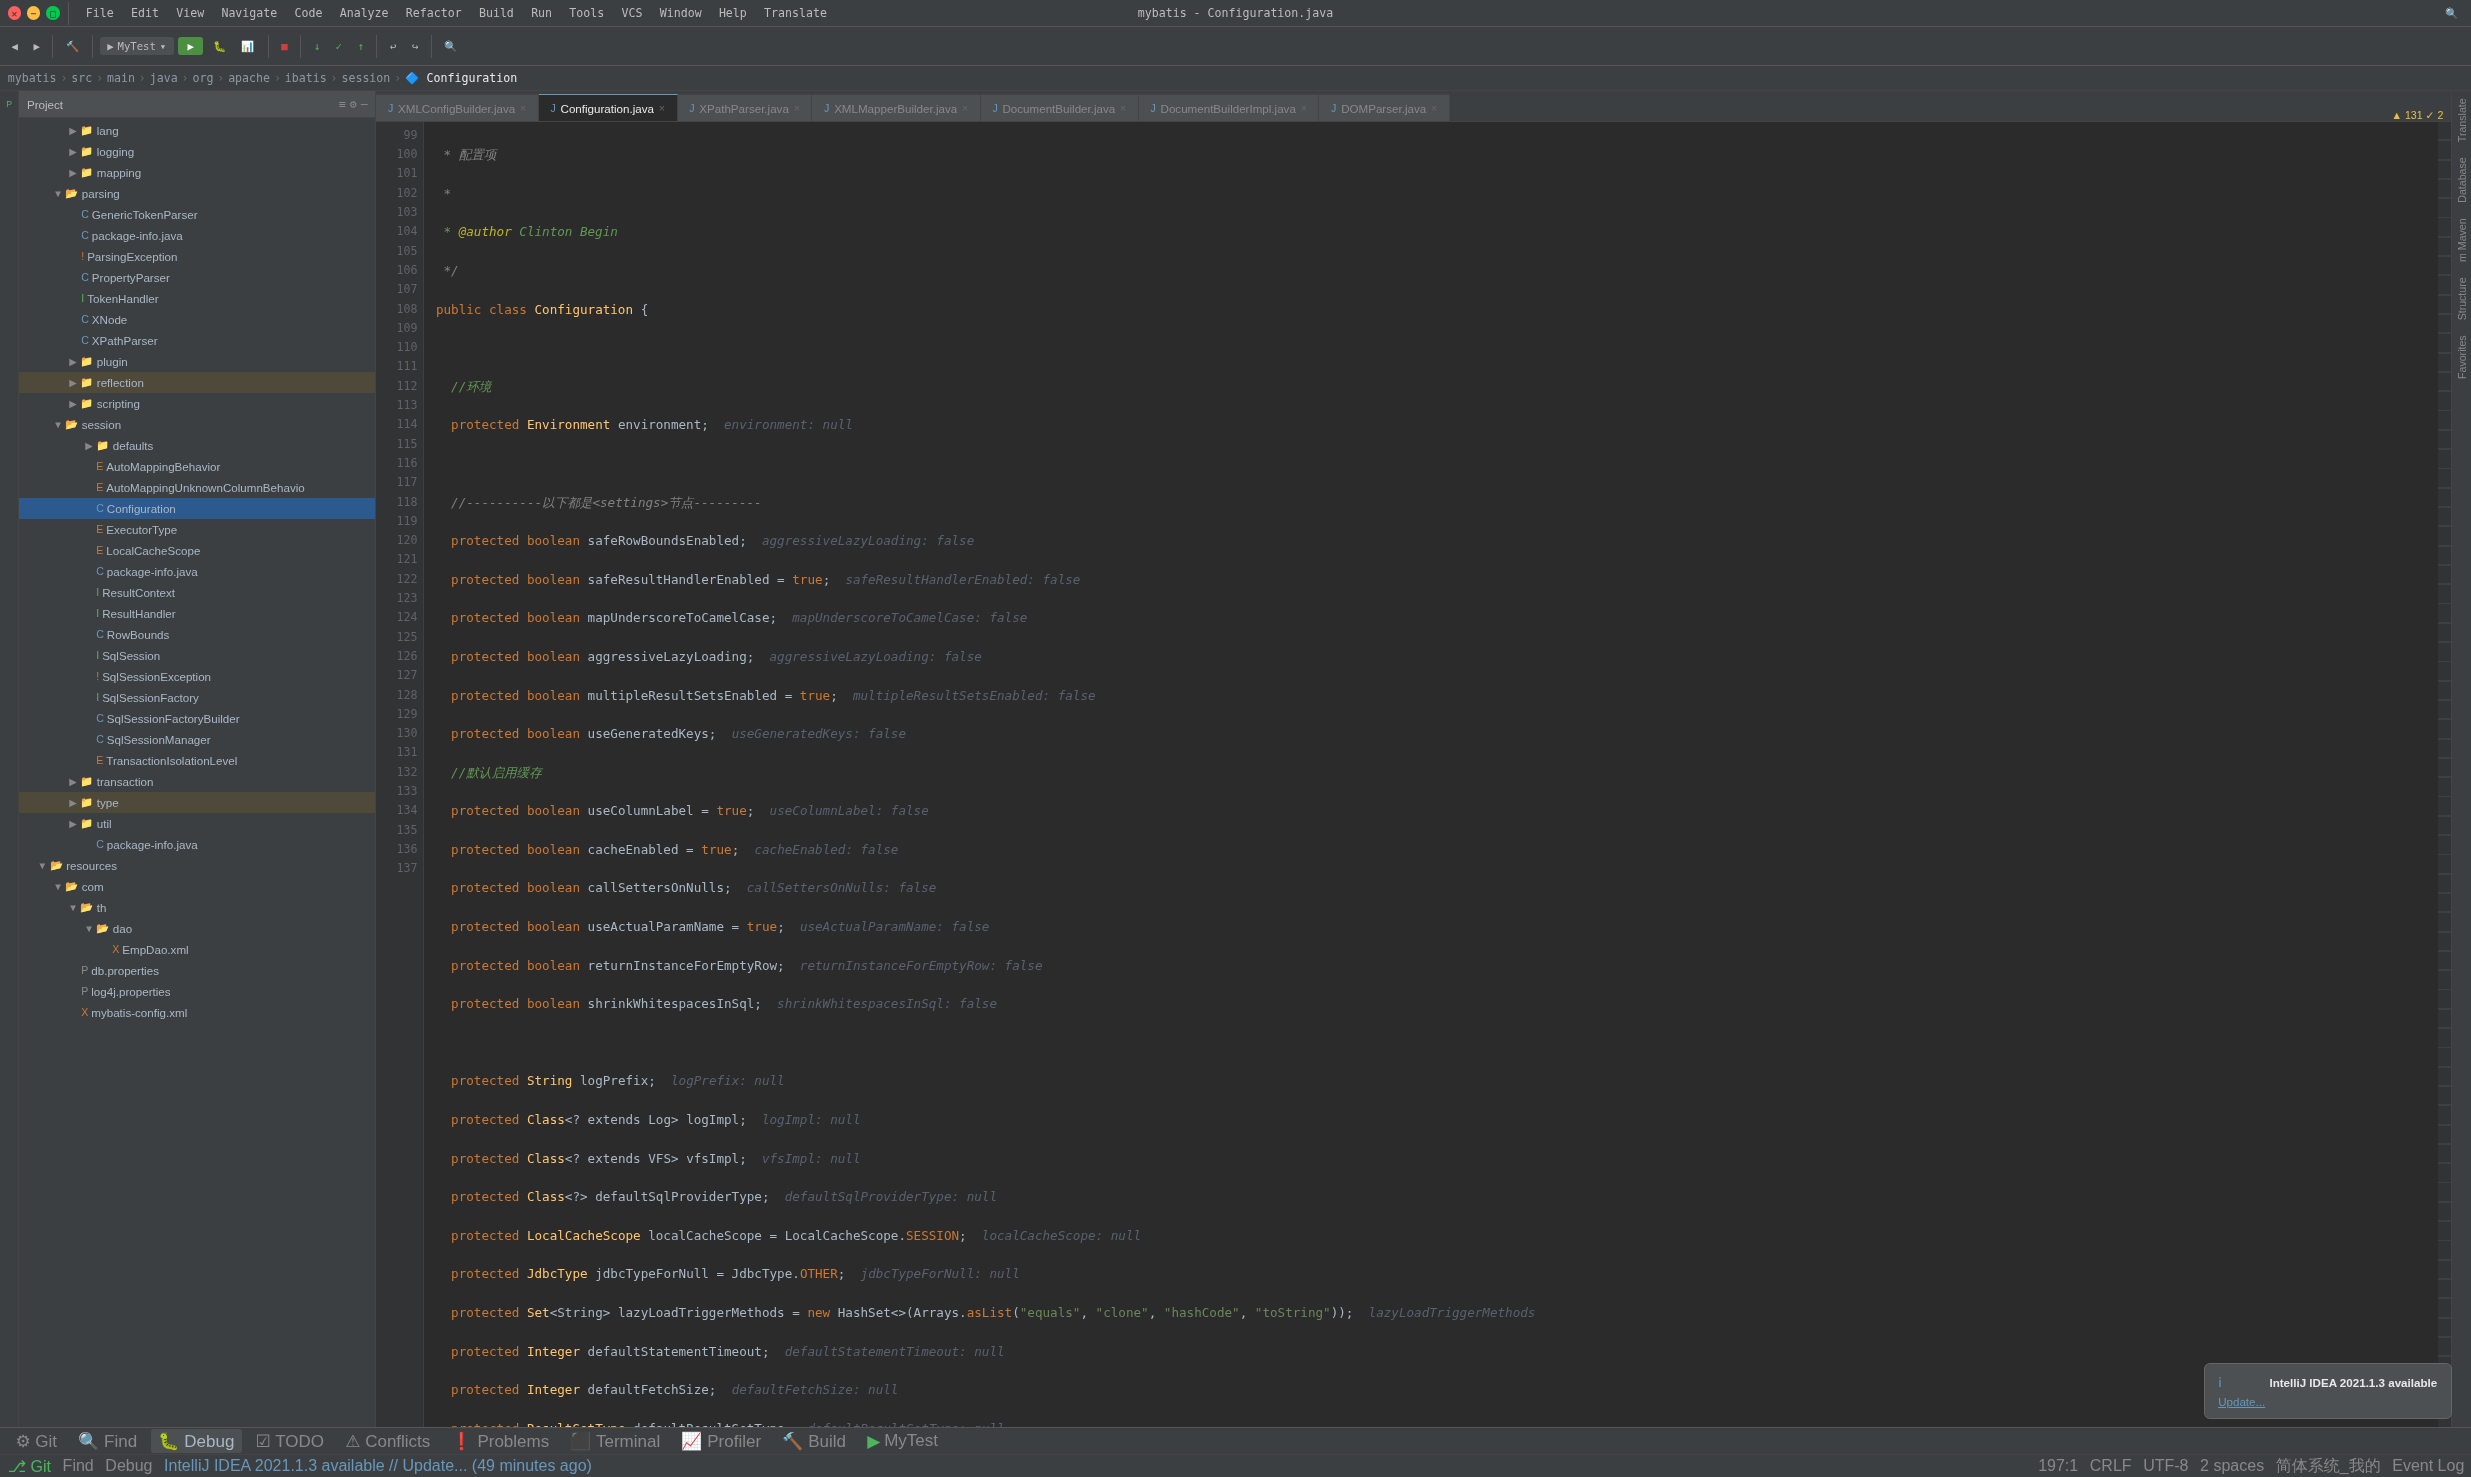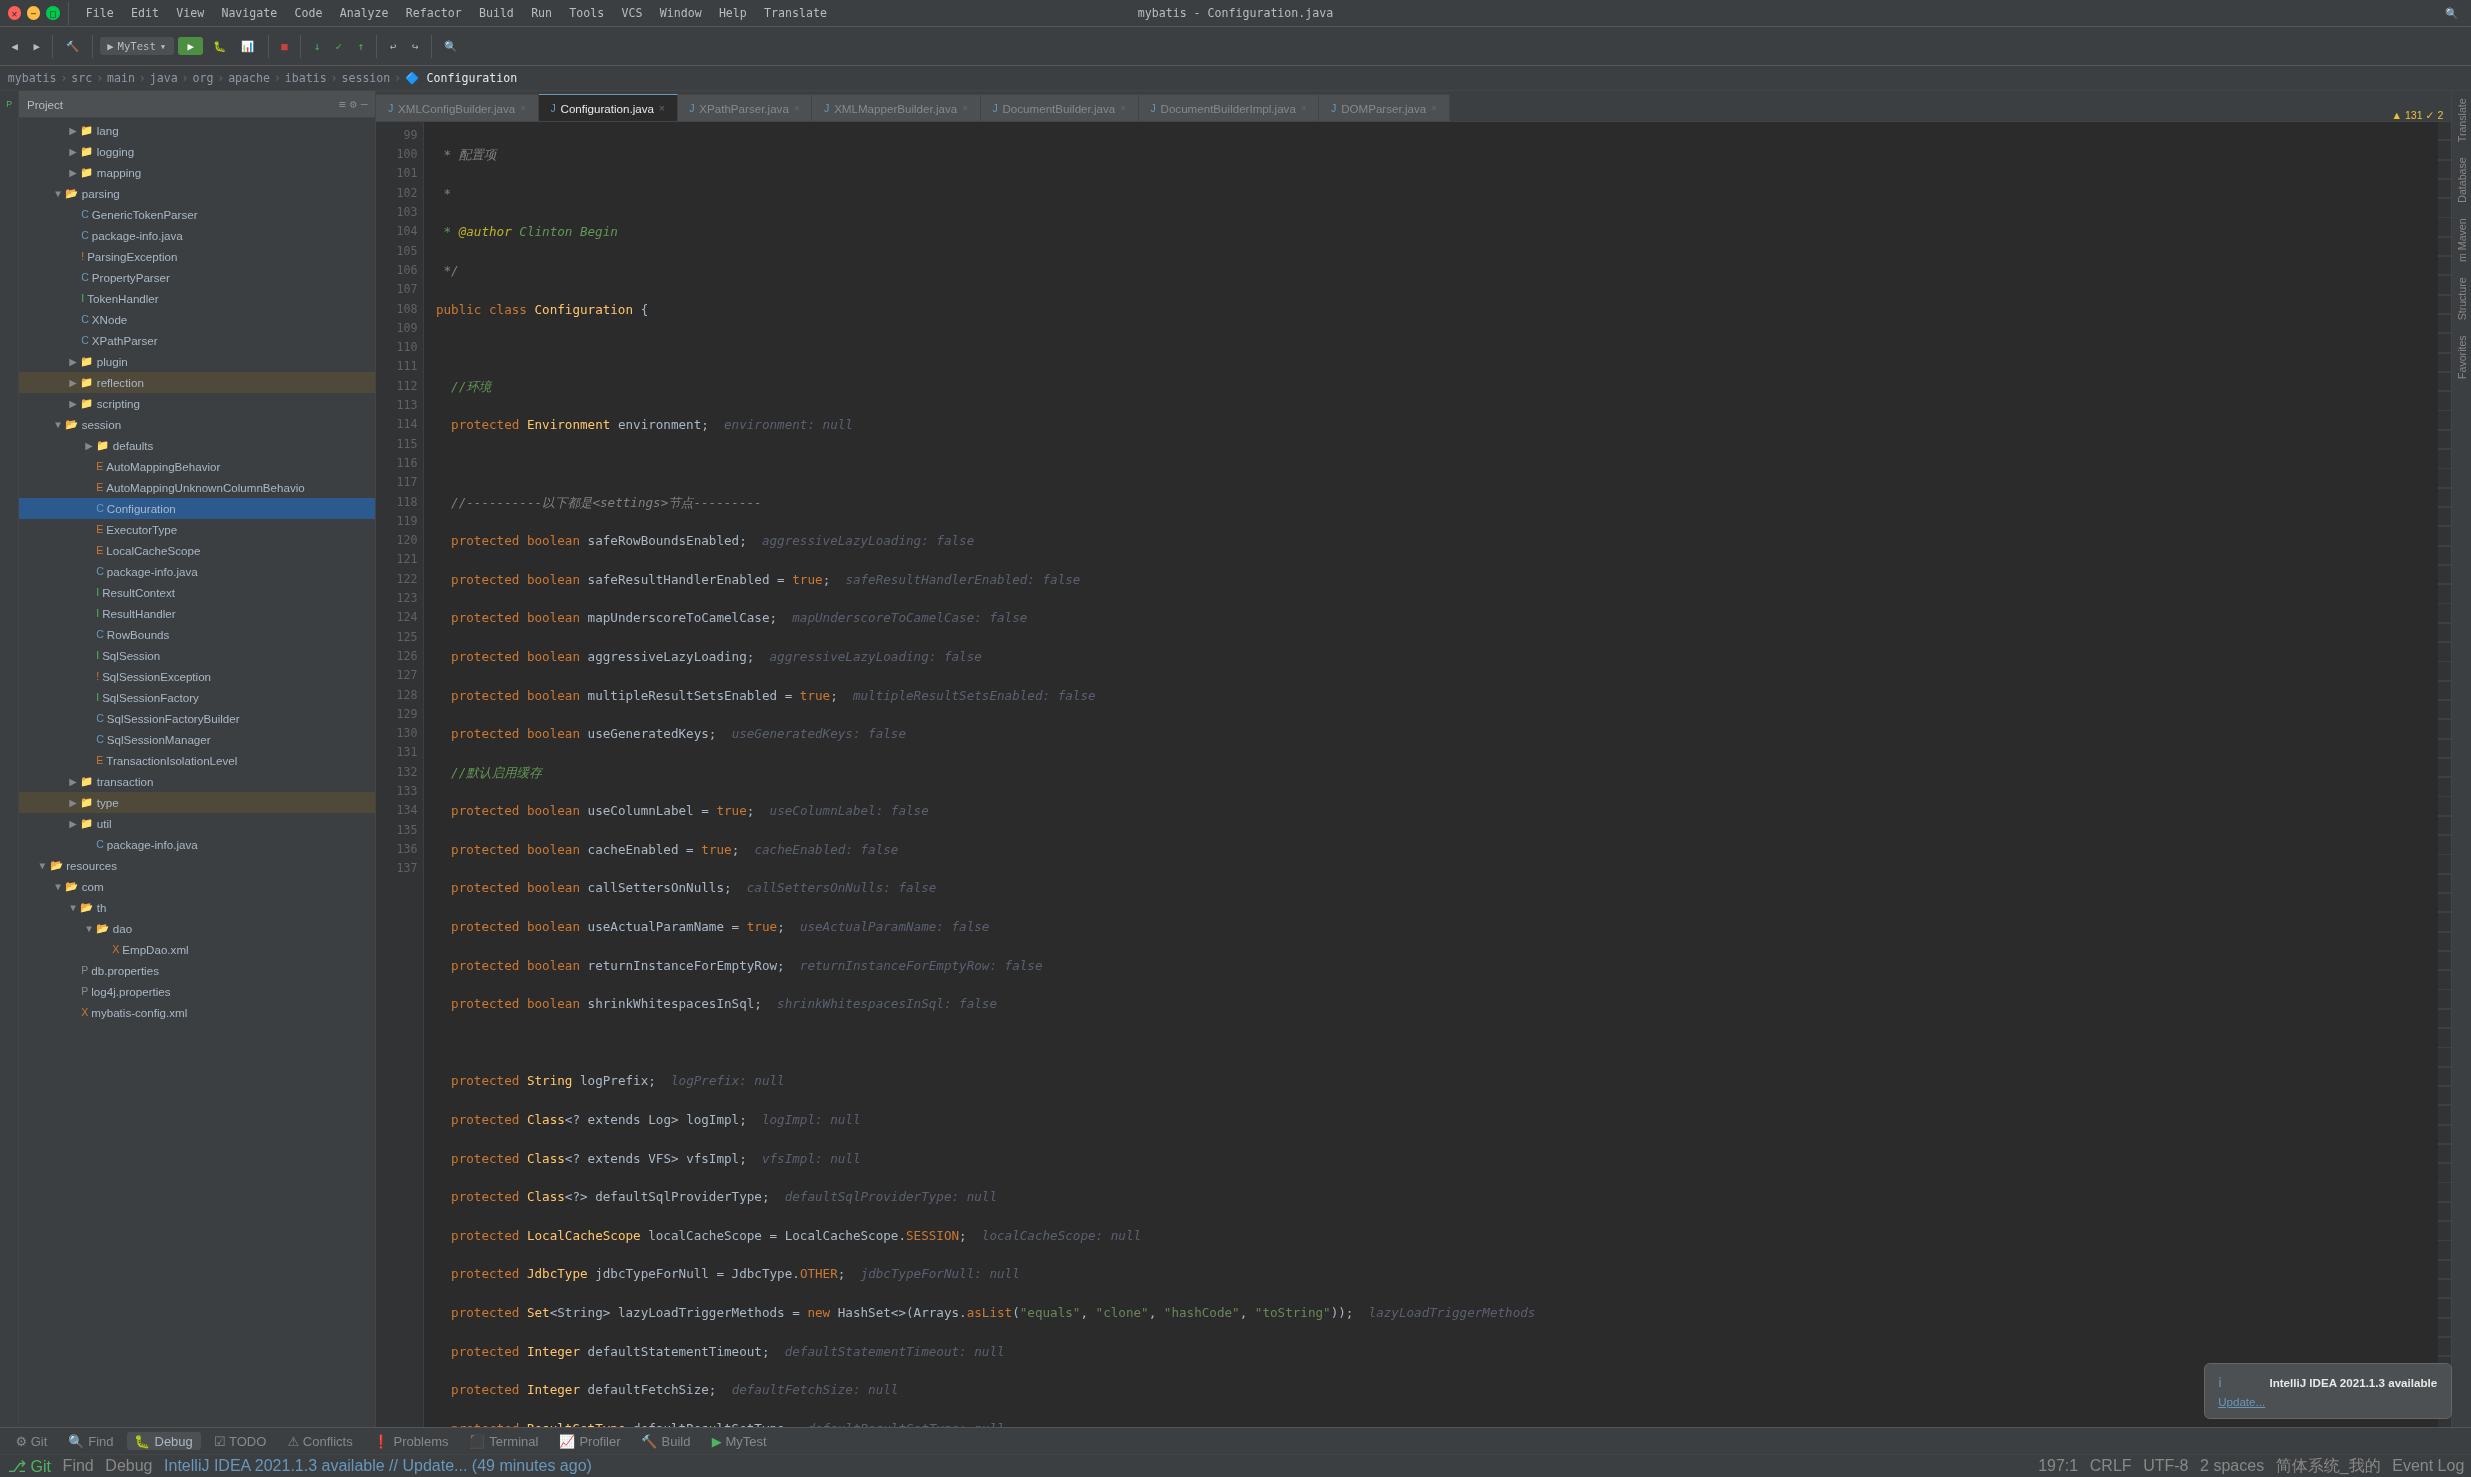--- a/index.html
+++ b/index.html
@@ -334,21 +334,21 @@
     #debug-bar {
       height: 27px;
       background: #3c3f41;
       display: flex;
       align-items: center;
       padding: 0 7.7px;
       gap: 5.8px;
       border-top: 1px solid #555;
       flex-shrink: 0;
       font-family: sans-serif;
-      font-size: 13px;
+      font-size: 17px;
     }
     .debug-tab {
       color: #888;
       cursor: pointer;
       padding: 1.9px 7.7px;
       border-radius: 2.9px;
     }
     .debug-tab.active { color: #a9b7c6; background: #4c5052; }
 
     

